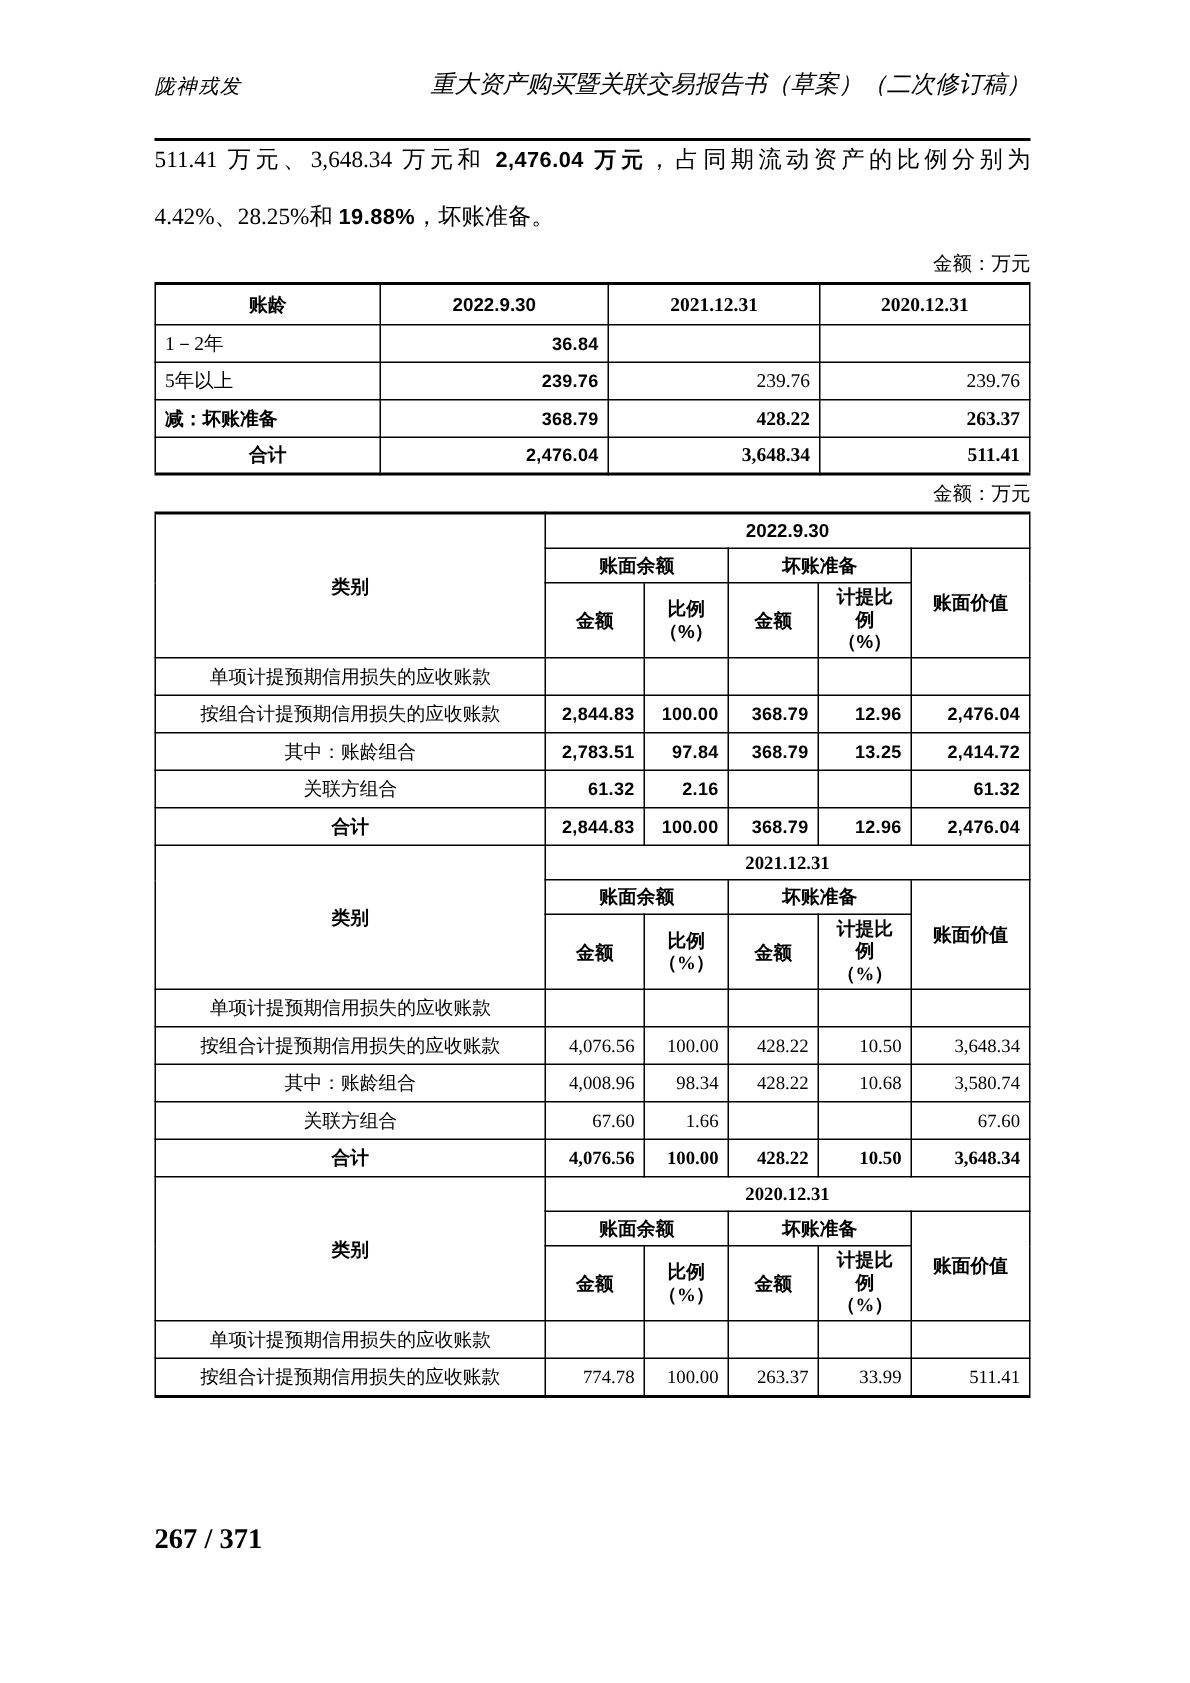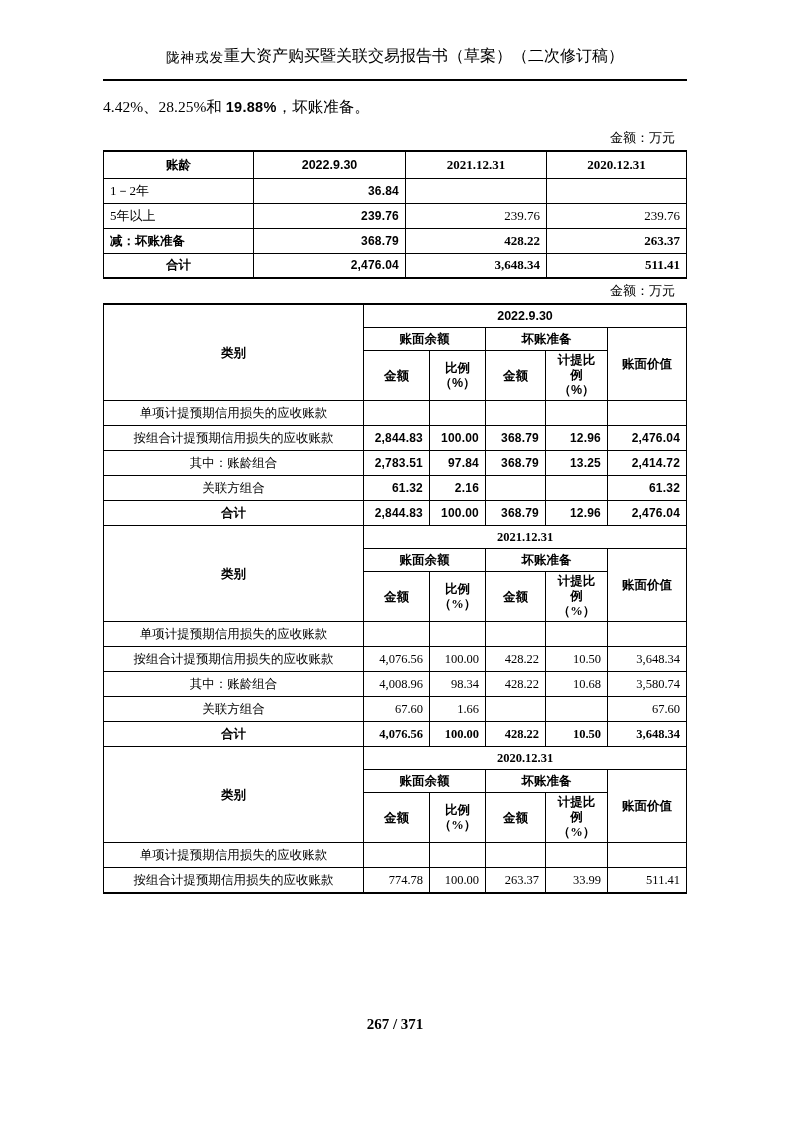--- a/index.html
+++ b/index.html
@@ -7,38 +7,38 @@
   body {
     width:793px; height:1122px; background:#ffffff; color:#000;
     font-family:"Liberation Serif", serif;
     position:relative; overflow:hidden;
   }
   .page { position:absolute; inset:0; }
 
   
   .page-header {
     position:absolute; left:103px; top:46px; width:584px;
-    display:flex; justify-content:center; align-items:flex-end;
-    font-size:13.5px; padding-bottom:12px; border-bottom:2px solid #000;
+    display:flex; justify-content:space-between; align-items:flex-end;
+    font-size:13.5px; padding-bottom:25px; border-bottom:2px solid #000;font-style:italic;
   }
   .page-header .co { letter-spacing:1px; }
   .page-header .doc { font-size:16px; }
 
   
   .content { position:absolute; left:103px; top:88px; width:584px; }
 
   .para-line { font-size:15.5px; line-height:38px; white-space:nowrap; }
   .jline { text-align:justify; text-align-last:justify; white-space:normal; }
   .bseg {
     font-family:"Liberation Sans", sans-serif; font-weight:700;
     font-size:14.5px; letter-spacing:0.3px;
   }
   .intro-line { font-size:15.5px; line-height:38px; }
   .indent { text-indent:2em; }
-  .unit-label { text-align:right; font-size:13px; line-height:18px; margin:3px 12px 3px 0; }
+  .unit-label { text-align:right; font-size:13px; line-height:18px; margin:3px 0 3px 0; }
 
   
   table { border-collapse:collapse; table-layout:fixed; width:583px;
           border-top:2.5px solid #000; border-bottom:2.5px solid #000; }
   td { border:1px solid #000; padding:2px 6px; font-size:13px; line-height:18px;
        overflow:hidden; vertical-align:middle; }
   .t2 td { font-size:12.5px; }
   .r   { text-align:right; }
   .hs  { font-family:"Liberation Sans", sans-serif; font-weight:700; font-size:12.5px !important; text-align:center; }
   .hsl { font-family:"Liberation Sans", sans-serif; font-weight:700; font-size:12.5px !important; text-align:left; }
@@ -52,35 +52,36 @@
   .t1 tr.hd td { height:27px; }
 
   .t2 td { height:25px; }
   .t2 tr.hrow td { height:23px; }
   .t2 tr.srow td { height:38px; }
   .two-line span { display:block; line-height:15px; }
 
   
   .page-footer {
     position:absolute; left:103px; top:1016px; width:584px;
-    text-align:center; font-weight:700; font-size:15px;
+    text-align:left; font-weight:700; font-size:19px;
   }
 </style>
 </head>
 <body>
 
 <div class="page">
 
   <div class="page-header">
     <span class="co">陇神戎发</span>
     <span class="doc">重大资产购买暨关联交易报告书（草案）（二次修订稿）</span>
   </div>
 
   <div class="content">
 
+    <div class="para-line jline"><span>511.41 万元、3,648.34 万元和 </span><span class="bseg">2,476.04 万元</span><span>，占同期流动资产的比例分别为</span></div>
     <div class="para-line"><span>4.42%、28.25%和 </span><span class="bseg">19.88%</span><span>，坏账准备。</span></div>
 
     <div class="unit-label">金额：万元</div>
 
     <table class="t1">
       <colgroup>
           <col style="width:150px">
           <col style="width:152px">
           <col style="width:141px">
           <col style="width:140px">

